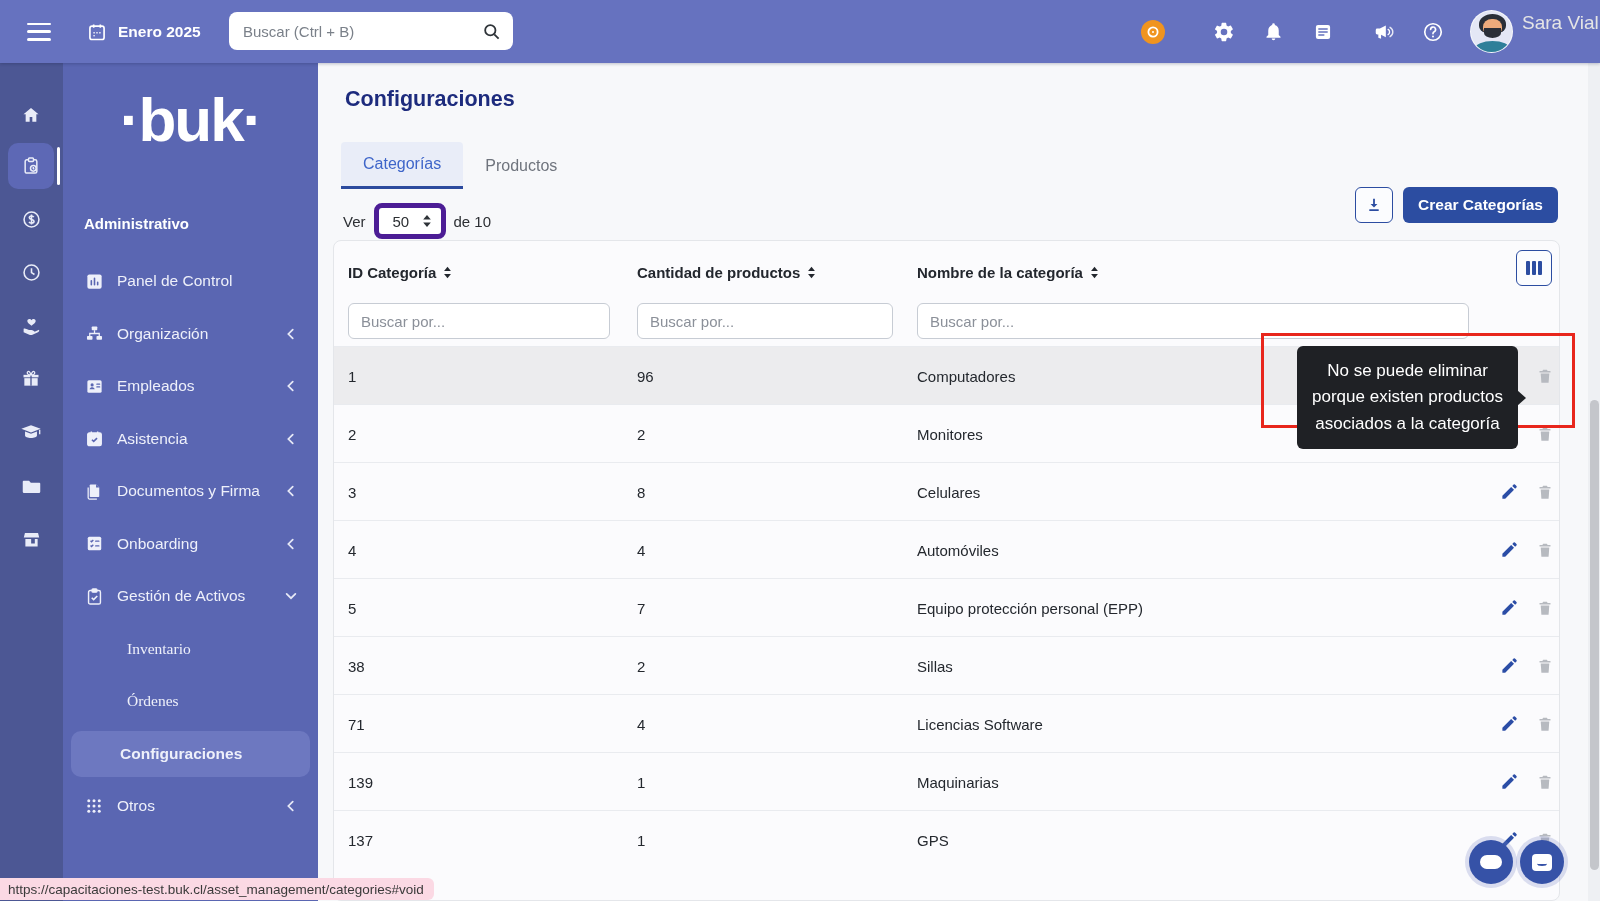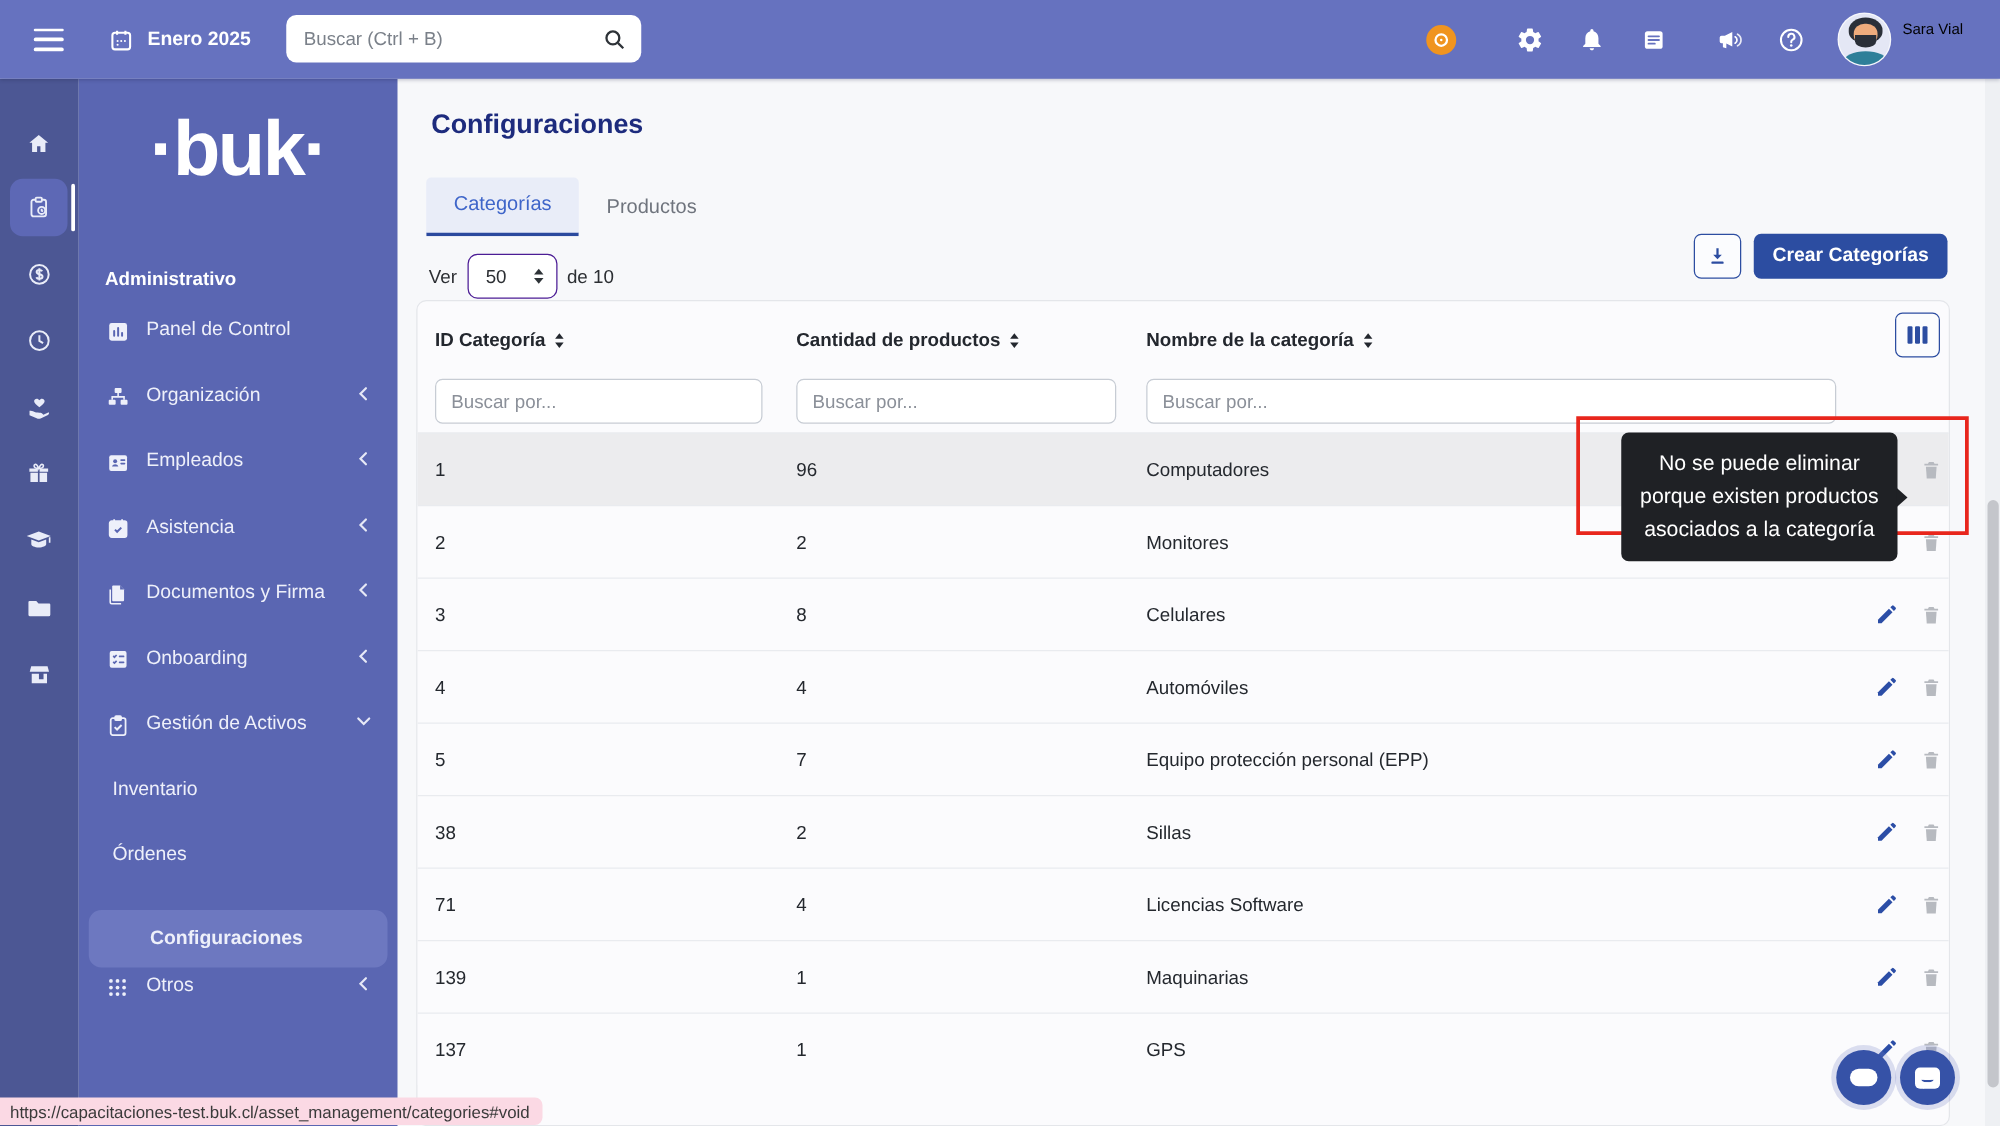--- a/index.html
+++ b/index.html
@@ -17,53 +17,53 @@
   .tb-search input { border:none; outline:none; flex:1; font-size:15px; font-family:inherit; color:#3a3f46; background:transparent; }
   .tb-search input::placeholder { color:#7a8089; }
   .tb-ico { position:absolute; top:50%; transform:translateY(-50%); width:24px; height:24px; display:flex; align-items:center; justify-content:center; cursor:pointer; }
   .orange-badge { width:24px; height:24px; border-radius:50%; background:#f0941f; display:flex; align-items:center; justify-content:center; }
   .avatar { position:absolute; left:1470px; top:10px; width:43px; height:43px; border-radius:50%; background:#e4e7f5;
             overflow:hidden; border:1.5px solid rgba(255,255,255,.7); cursor:pointer; }
   .av-hair { position:absolute; left:8px; top:3px; width:27px; height:20px; background:#2a2f38; border-radius:50% 50% 42% 42%; }
   .av-face { position:absolute; left:12px; top:8px; width:19px; height:17px; background:#eeab7c; border-radius:46%; }
   .av-beard { position:absolute; left:13px; top:17px; width:17px; height:10px; background:#2a2f38; border-radius:0 0 50% 50%; }
   .av-shirt { position:absolute; left:4px; top:30px; width:35px; height:16px; background:#2e7f99; border-radius:50% 50% 0 0; }
-  .tb-name { position:absolute; left:1522px; top:0; height:45px; display:flex; align-items:center; color:#000000; font-size:12px; }
+  .tb-name { position:absolute; left:1522px; top:0; height:45px; display:flex; align-items:center; color:#e5e5e5; font-size:19px; }
 
   
   .rail { position:absolute; left:0; top:63px; width:63px; height:838px; background:#4c5794; z-index:20; }
   .rail-item { position:absolute; left:8px; width:46px; height:46px; display:flex; align-items:center; justify-content:center;
                color:#e9ecf8; border-radius:10px; cursor:pointer; }
   .rail-item.active { background:#5d68b5; }
   .rail-item.active::after { content:""; position:absolute; right:-6px; top:4px; width:3.5px; height:38px; background:#fff; border-radius:2px; }
 
   
   .sidebar { position:absolute; left:63px; top:63px; width:255px; height:838px; background:#5a66b2; z-index:20; color:#eef0fa; }
   .logo { position:absolute; left:0; top:10px; width:255px; text-align:center; color:#fff;
           font-size:62px; font-weight:700; letter-spacing:-2px; line-height:1.5; }
   .section-label { position:absolute; left:21px; top:152px; font-size:15px; font-weight:700; color:#fff; }
   .menu { position:absolute; left:0; top:192px; width:255px; }
-  .mitem { height:52.5px; display:flex; padding:0 20px 0 21px; font-size:15.5px; color:#eef0fa; cursor:pointer; }
+  .mitem { height:52.5px; display:flex; align-items:center; padding:0 20px 0 21px; font-size:15.5px; color:#eef0fa; cursor:pointer; }
   .mitem .micon { width:20px; height:20px; margin-right:13px; display:flex; align-items:center; justify-content:center; flex:none; }
   .mitem .mlabel { flex:1; white-space:nowrap; }
   .mitem .chev { width:14px; height:14px; flex:none; opacity:.95; }
-  .sub { padding-left:27px; }
+  .sub { padding-left:64px;font-family:Liberation Serif, serif; }
   .mitem.pill-wrap { padding:0 8px; }
   .pill { width:100%; height:46px; background:#6d78c0; border-radius:10px; display:flex; align-items:center;
           padding-left:49px; font-weight:700; font-size:15.5px; }
 
   
   .main { position:absolute; left:318px; top:63px; width:1282px; height:838px; background:#f7f8fa; }
   .page-title { position:absolute; left:27px; top:24px; font-size:21.5px; font-weight:700; color:#1d2b7d; }
   .tabs { position:absolute; left:23px; top:79px; display:flex; }
   .tab { height:47px; display:flex; align-items:center; justify-content:center; font-size:16px; cursor:pointer; padding:0 22px; }
   .tab.active { background:#e9edf8; color:#3e65c9; border-bottom:3px solid #2b4a9e; border-radius:4px 4px 0 0; }
   .tab.inactive { color:#6f747d; }
   .view-row { position:absolute; left:25px; top:140px; height:36px; display:flex; align-items:center; font-size:15px; color:#2c2f33; }
-  .select-box { width:72px; height:36px; border:1px solid #4c1d95; border-radius:8px; background:#fff; margin:0 8px;
+  .select-box { width:72px; height:36px; border:5px solid #4c1d95; border-radius:8px; background:#fff; margin:0 8px;
                 display:flex; align-items:center; justify-content:space-between; padding:0 9px 0 14px; cursor:pointer; }
   .btn-download { position:absolute; left:1037px; top:124px; width:38px; height:36px; border:1.5px solid #2c4da1;
                   border-radius:6px; background:#fbfcfe; display:flex; align-items:center; justify-content:center; cursor:pointer; }
   .btn-create { position:absolute; left:1085px; top:124px; width:155px; height:36px; background:#2c4da1; border:none;
                 border-radius:6px; color:#fff; font-size:15.5px; font-weight:700; font-family:inherit; cursor:pointer; }
 
   
   .card { position:absolute; left:15px; top:177px; width:1227px; height:661px; background:#fbfbfd;
           border:1px solid #e4e6ea; border-radius:8px; overflow:hidden; }
   .thead { position:relative; height:62px; }

